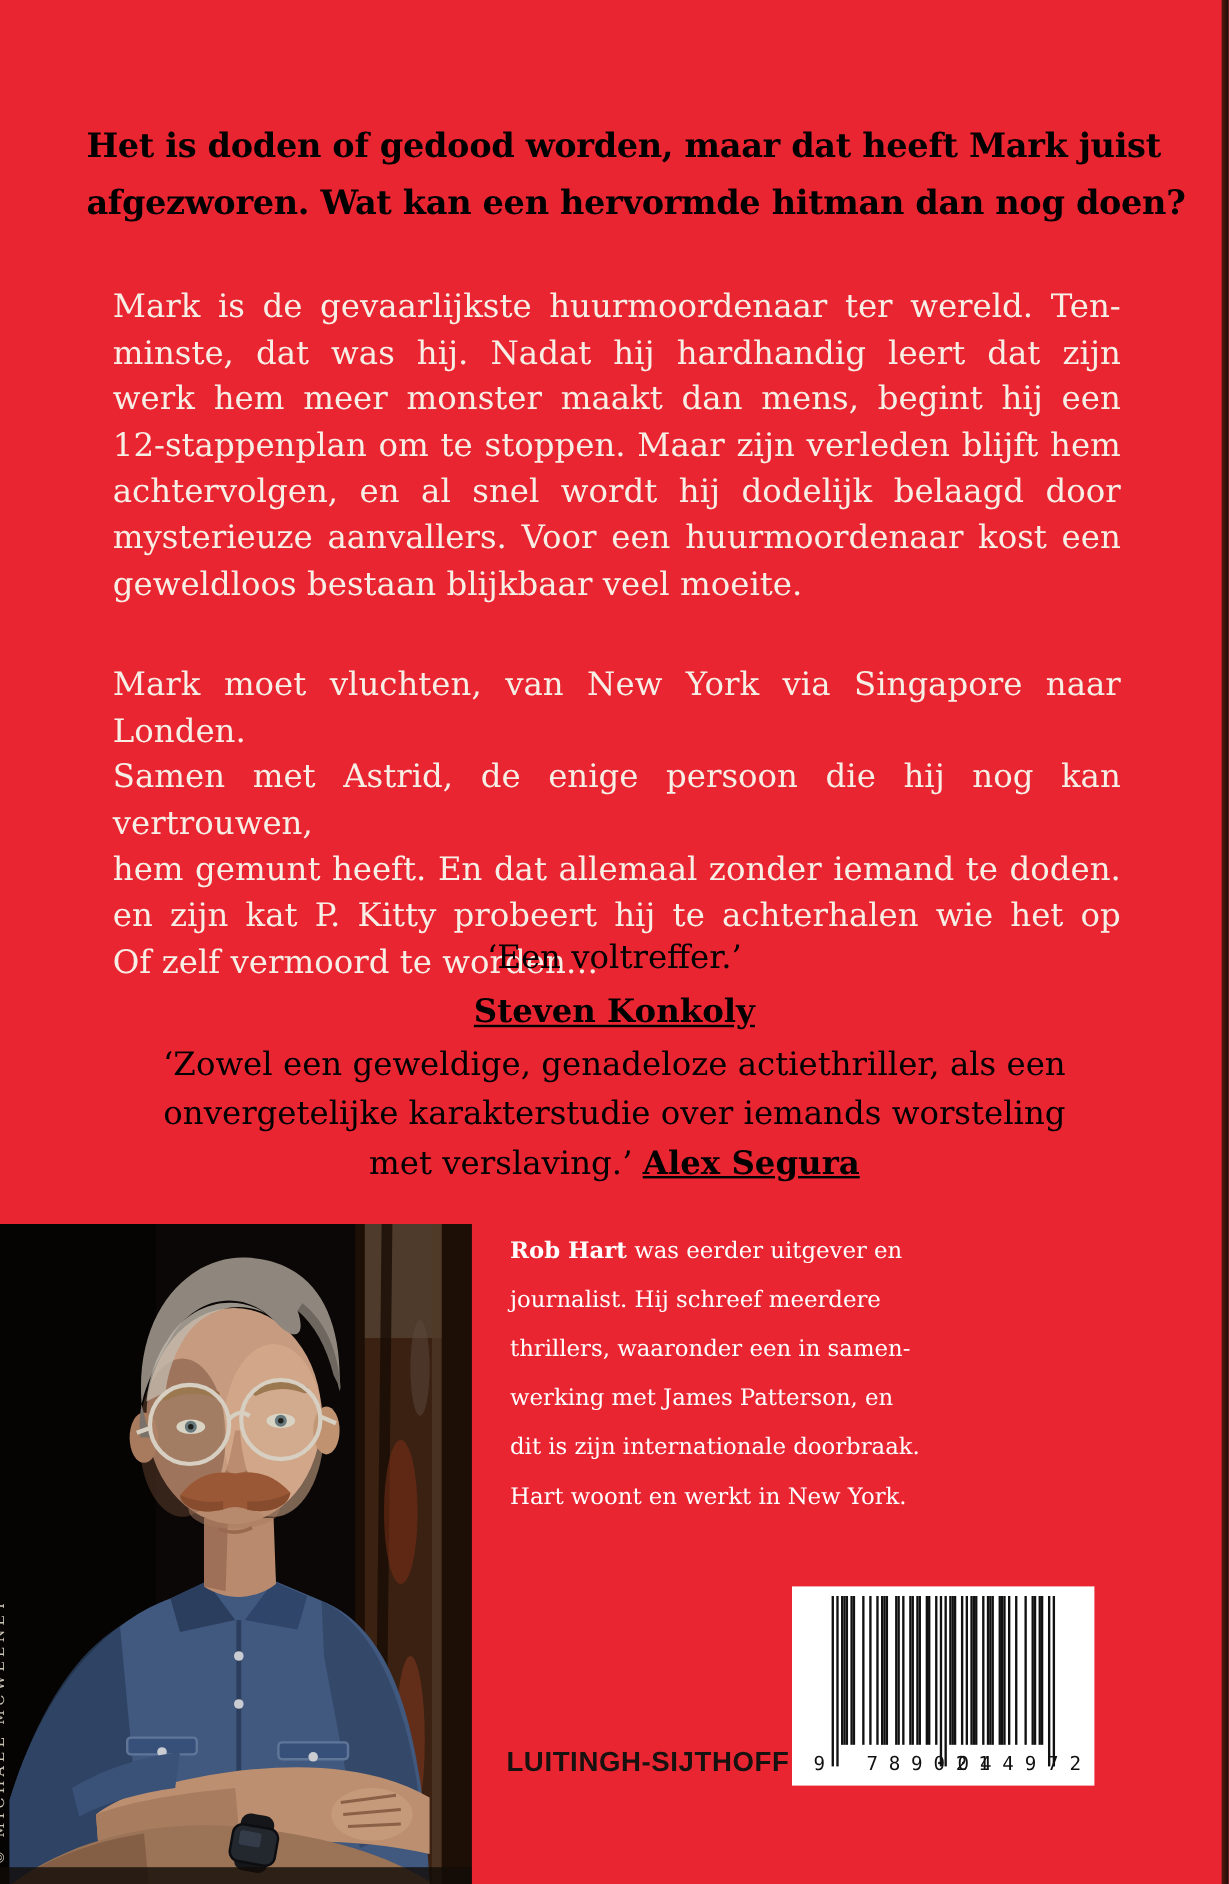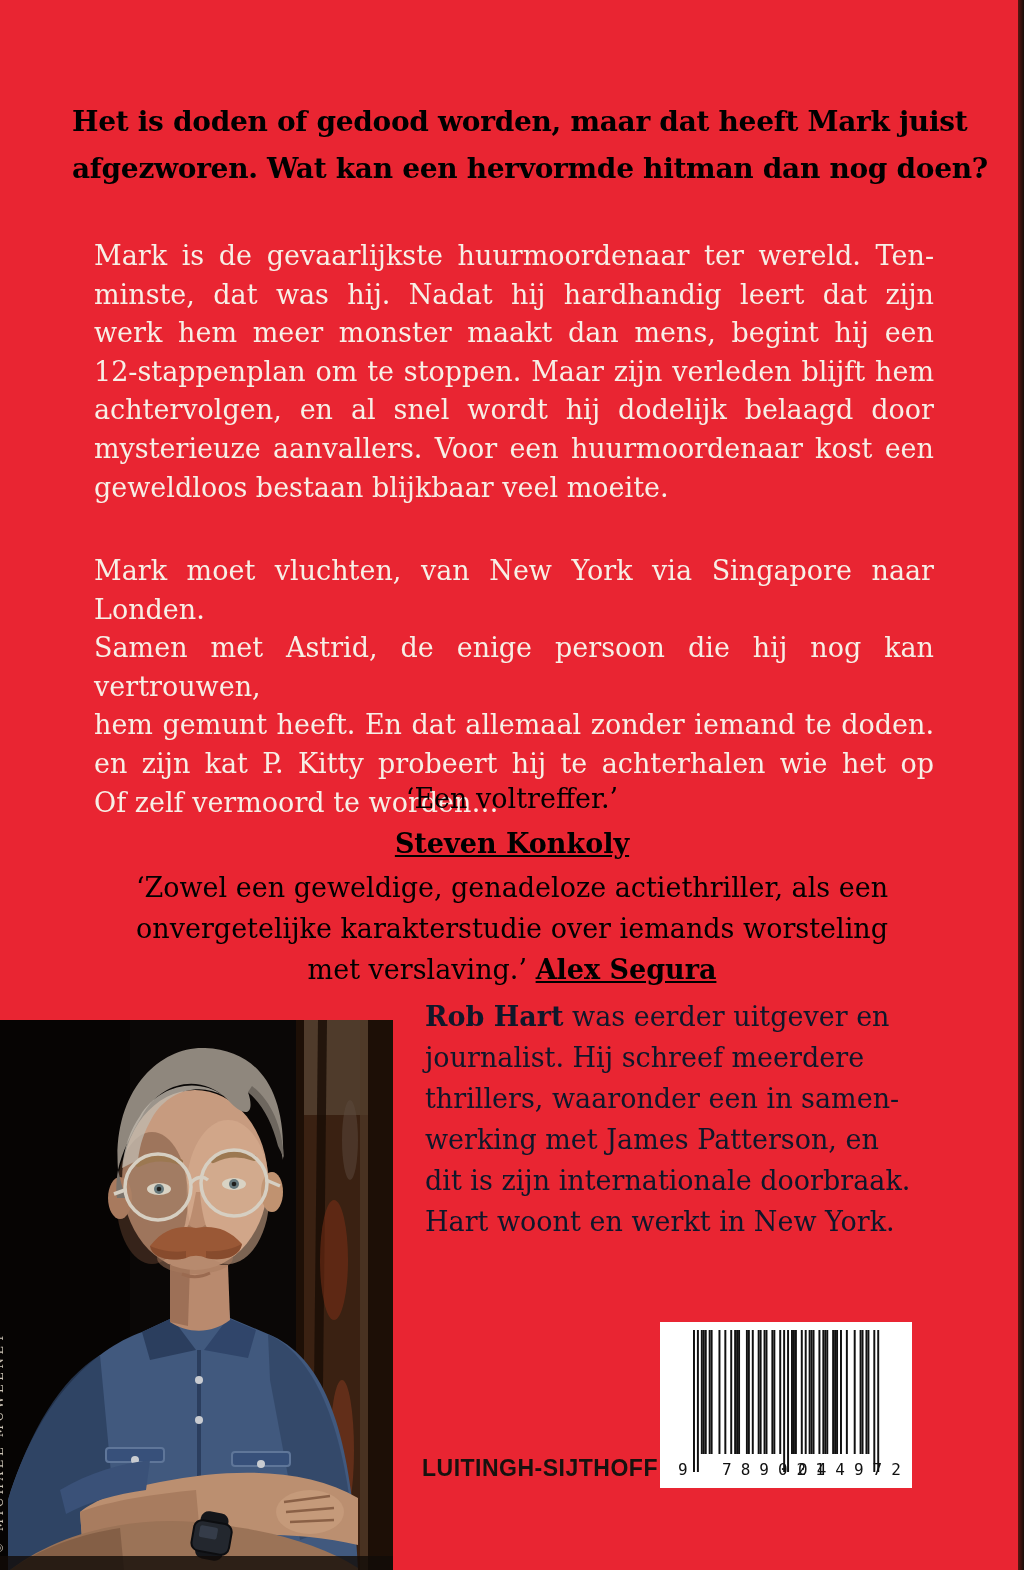--- a/index.html
+++ b/index.html
@@ -39,22 +39,22 @@
   }
   .photo svg{ display:block; width:100%; height:100%; }
   .photo-credit{
     position:absolute; left:6px; bottom:16px;
     transform-origin:0 100%; transform:rotate(-90deg);
     white-space:nowrap;
     color:#cac2b4; font-size:12px; letter-spacing:3.5px;
     font-family:"DejaVu Serif", serif;
   }
   .bio{
-    position:absolute; left:425px; top:996px; width:510px;
-    color:#0f172a; font-size:27px; line-height:41px;
+    position:absolute; left:425px; top:1022px; width:510px;
+    color:#ffffff; font-size:19px; line-height:41px;
   }
   .bio b{ font-weight:bold; }
   .publisher{
     position:absolute; left:422px; top:1455px;
     color:#17120f; font-family:"Liberation Sans", sans-serif;
     font-weight:bold; font-size:23px; letter-spacing:0.5px;
   }
   .barcode-box{
     position:absolute; left:660px; top:1322px; width:252px; height:166px;
     background:#ffffff;

